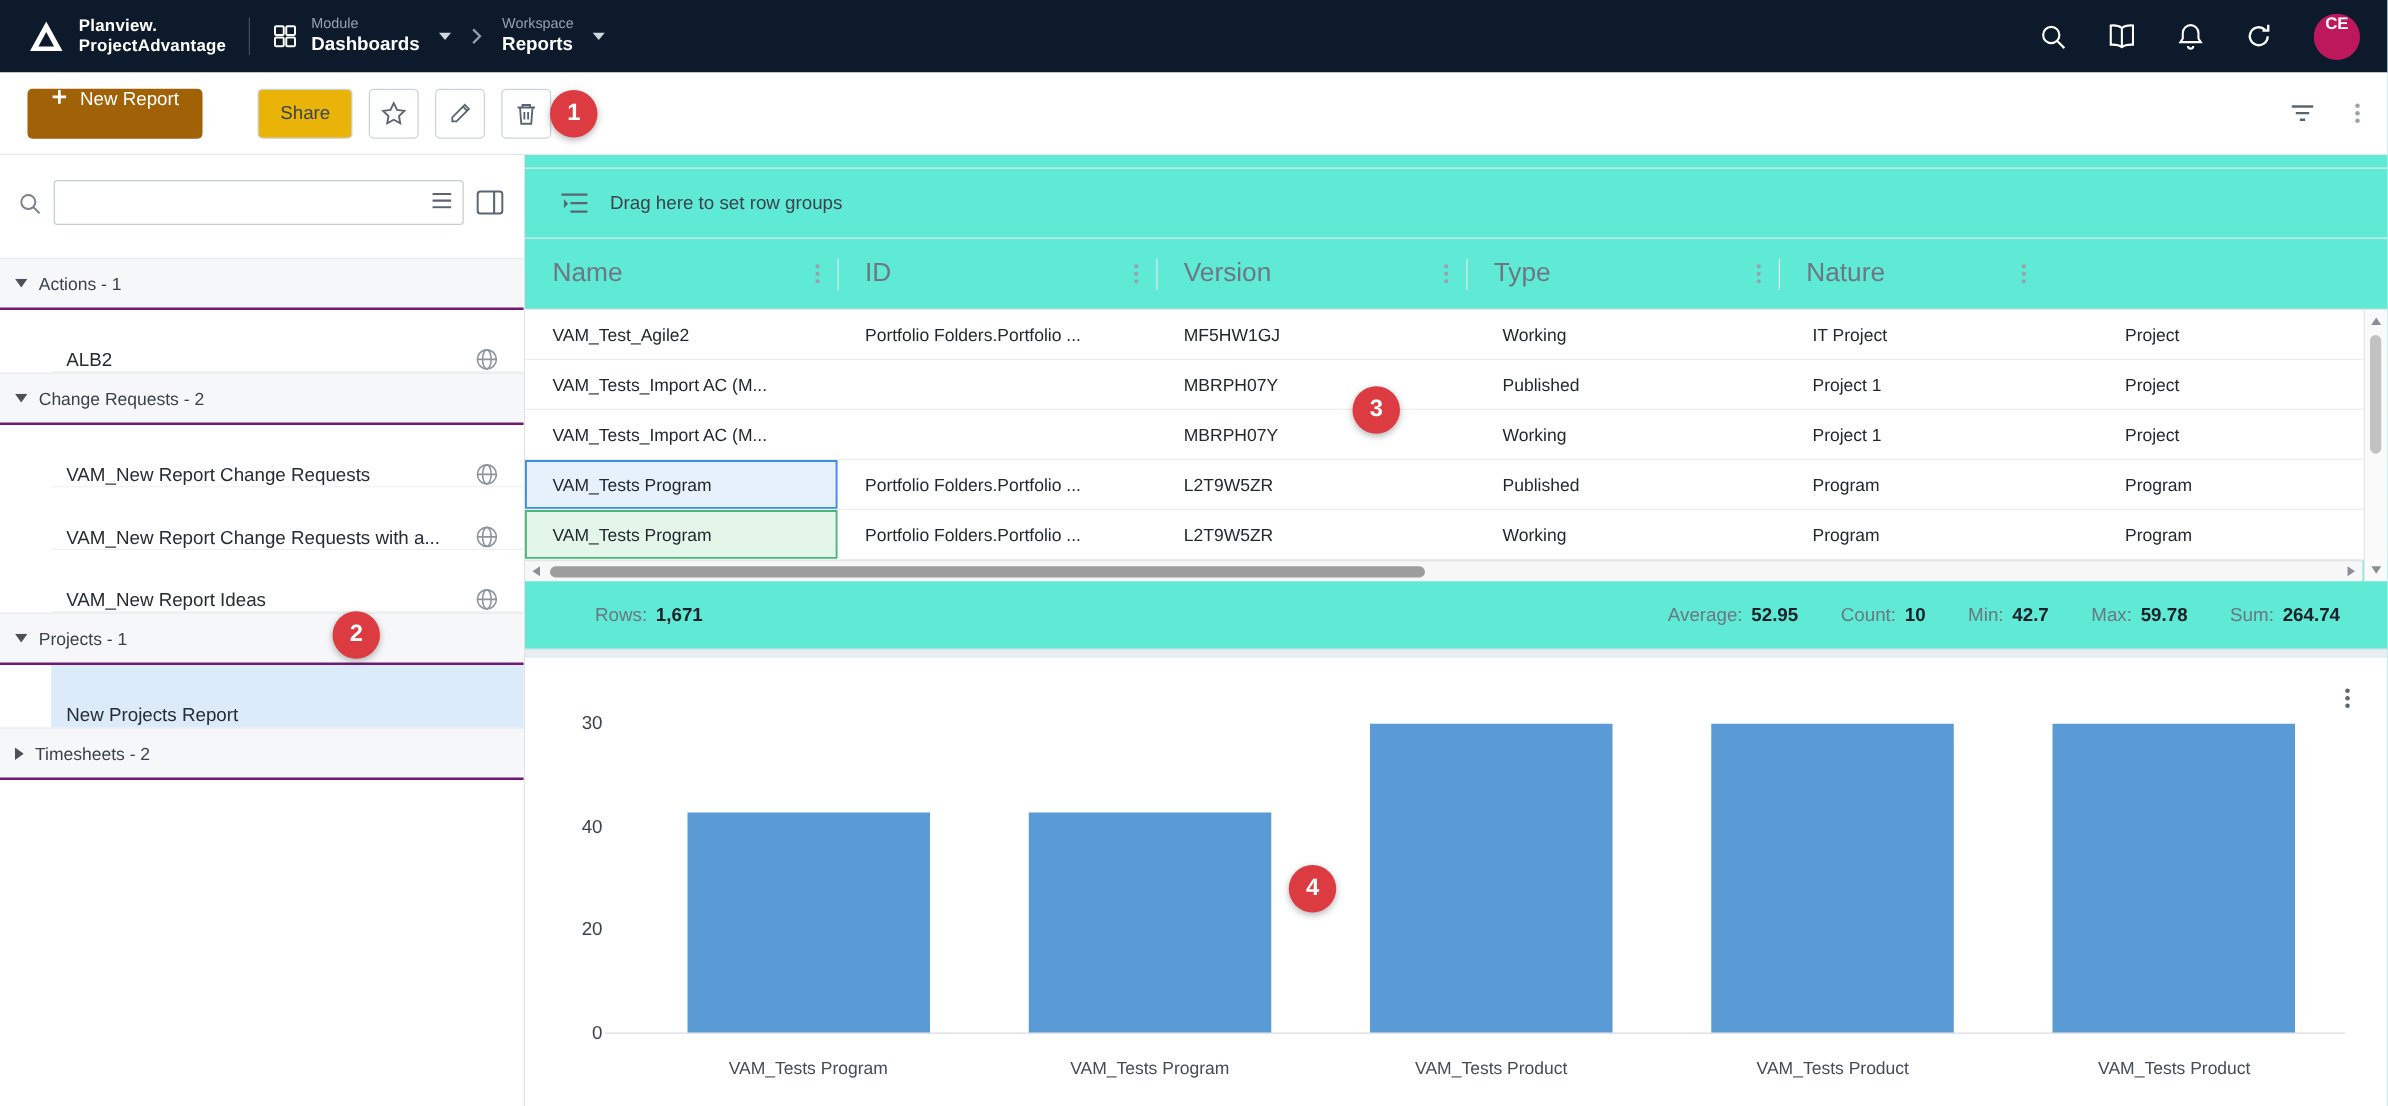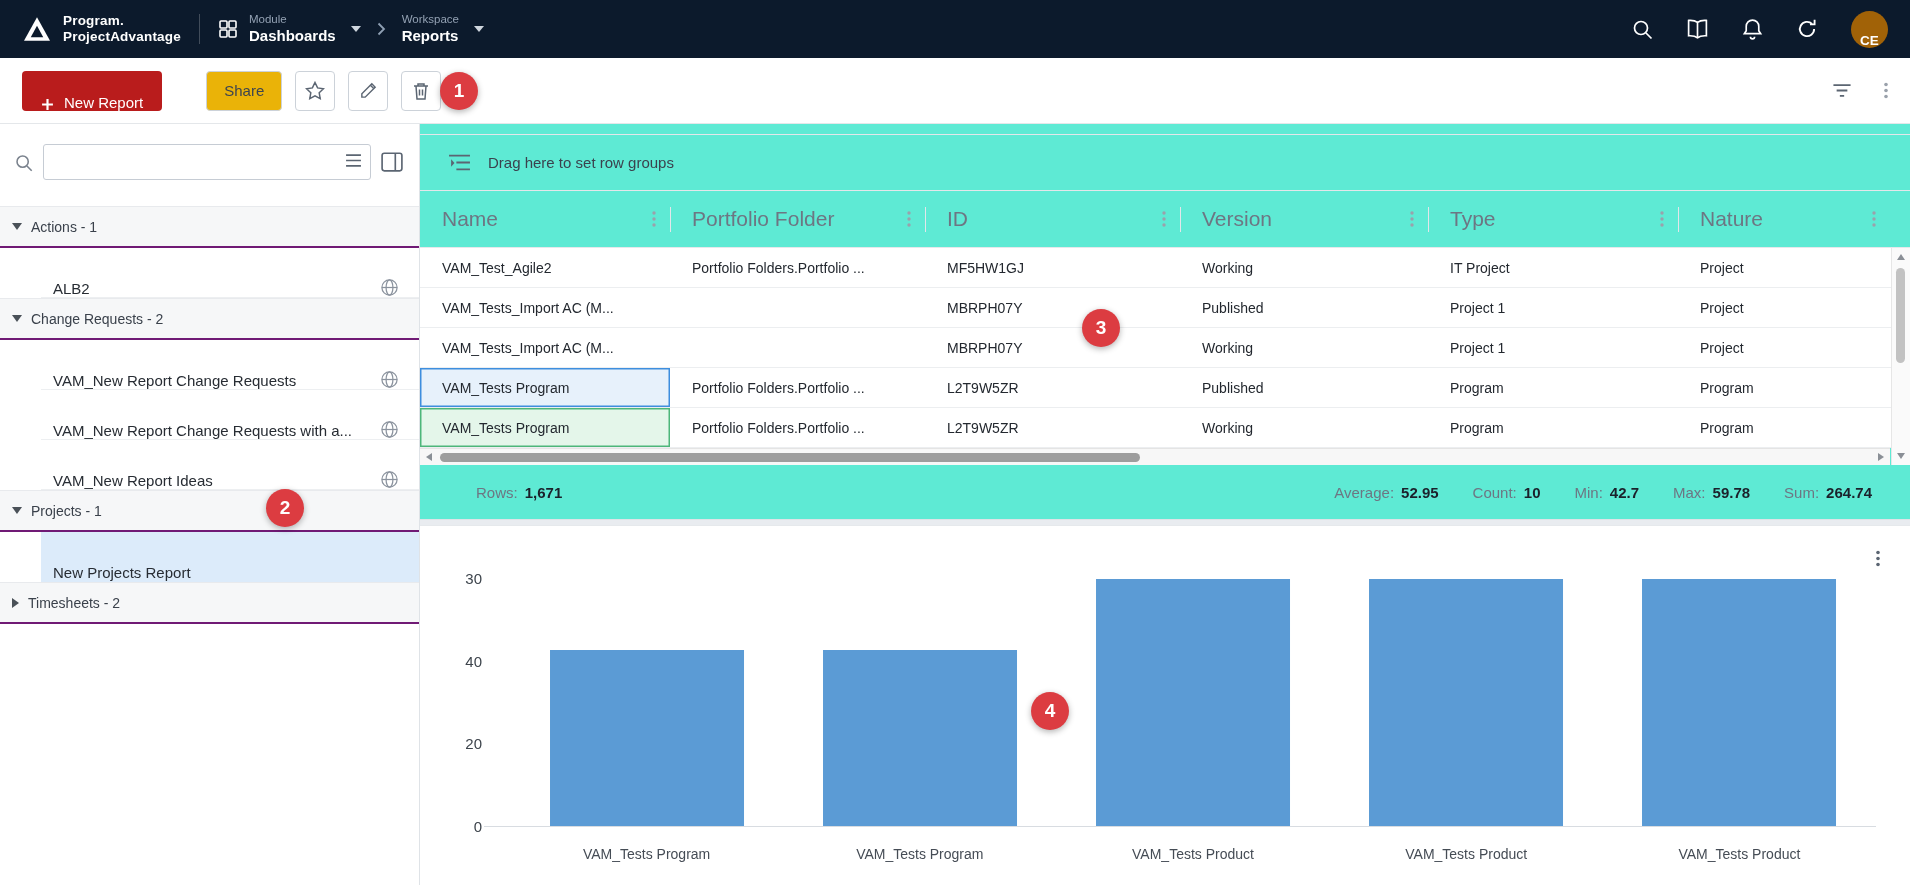--- a/index.html
+++ b/index.html
@@ -13,25 +13,25 @@
   .brand-text { font-size:13.5px; font-weight:700; line-height:1.18; letter-spacing:.2px; }
   .tb-divider { width:1px; height:30px; background:rgba(255,255,255,.22); margin:0 18px; }
   .selector { display:flex; align-items:center; gap:11px; cursor:pointer; }
   .sel-label { font-size:11.5px; color:#93a1b3; line-height:1.25; }
   .sel-value { font-size:15px; font-weight:600; line-height:1.25; }
   .caret { color:#cfd6de; margin-left:4px; }
   .crumb-sep { margin:0 16px; color:#8fa0b4; }
   .tb-spacer { flex:1; }
   .tb-icons { display:flex; align-items:center; gap:33px; }
   .tb-icon { color:#fff; cursor:pointer; }
-  .avatar { width:37px; height:37px; border-radius:50%; background:#a16207; display:flex; align-items:flex-end; justify-content:center; font-size:13.5px; font-weight:700; cursor:pointer; }
+  .avatar { width:37px; height:37px; border-radius:50%; background:#be185d; display:flex; align-items:flex-start; justify-content:center; font-size:13.5px; font-weight:700; cursor:pointer; }
 
   
   .toolbar { height:66px; background:#fff; border-bottom:1px solid #e4e7ea; display:flex; align-items:center; padding:0 22px; }
-  .btn-primary { height:40px; padding:0 19px; background:#b91c1c; color:#fff; border:none; border-radius:4px; font-size:15px; display:flex; align-items:flex-end; gap:10px; cursor:pointer; font-family:inherit; }
+  .btn-primary { height:40px; padding:0 19px; background:#a16207; color:#fff; border:none; border-radius:4px; font-size:15px; display:flex; align-items:flex-start; gap:10px; cursor:pointer; font-family:inherit; }
   .btn-secondary { height:40px; padding:0 17px; background:#eab308; border:1px solid #ccd2d9; border-radius:4px; font-size:15px; color:#3c4450; margin-left:44px; cursor:pointer; font-family:inherit; }
   .icon-btn { width:40px; height:40px; border:1px solid #ccd2d9; border-radius:4px; background:#fff; margin-left:13px; display:flex; align-items:center; justify-content:center; color:#5b6572; cursor:pointer; }
   .toolbar-right { margin-left:auto; display:flex; align-items:center; gap:32px; color:#5b6572; }
 
   
   .content { display:flex; height:761px; }
   .sidebar { width:420px; border-right:1px solid #dfe3e7; background:#fff; display:flex; flex-direction:column; }
   .main { flex:1; min-width:0; display:flex; flex-direction:column; background:#5eead4; }
 
   
@@ -97,21 +97,21 @@
 
 <header class="topbar">
   <div class="brand">
     <span>
       <svg width="30" height="26" viewBox="0 0 24 22">
           <path d="M12 1 23 21H1Z" fill="#fff"></path>
           <path d="M12 8.2 17.3 18H6.7Z" fill="#0c1a2c"></path>
         </svg>
     </span>
     <div class="brand-text">
-      <div>Program.</div>
+      <div>Planview.</div>
       <div>ProjectAdvantage</div>
     </div>
   </div>
   <div class="tb-divider"></div>
 
   <div class="selector">
     <span>
       <svg width="20" height="20" viewBox="0 0 20 20" fill="none" stroke="#fff" stroke-width="1.6">
           <rect x="2" y="2" width="7" height="7" rx="1"></rect>
           <rect x="11" y="2" width="7" height="7" rx="1"></rect>
@@ -342,30 +342,20 @@
             <path d="M1 2.5h20M8 9h13M8 15.5h13"></path>
             <path d="M3 6v7l3.2-3.5Z" fill="currentColor" stroke="none"></path>
           </svg>
       </span>
       <span>Drag here to set row groups</span>
     </div>
 
     <div class="grid-header">
         <div class="hcell" style="width: 250px;">
           <span>Name</span>
-          <span class="kebab">
-            <svg width="4" height="16" viewBox="0 0 4 16" fill="currentColor">
-              <circle cx="2" cy="2" r="1.7"></circle>
-              <circle cx="2" cy="8" r="1.7"></circle>
-              <circle cx="2" cy="14" r="1.7"></circle>
-            </svg>
-          </span>
-        </div>
-        <div class="hcell" style="width: 255px;">
-          <span>Portfolio Folder</span>
           <span class="kebab">
             <svg width="4" height="16" viewBox="0 0 4 16" fill="currentColor">
               <circle cx="2" cy="2" r="1.7"></circle>
               <circle cx="2" cy="8" r="1.7"></circle>
               <circle cx="2" cy="14" r="1.7"></circle>
             </svg>
           </span>
         </div>
         <div class="hcell" style="width: 255px;">
           <span>ID</span>

